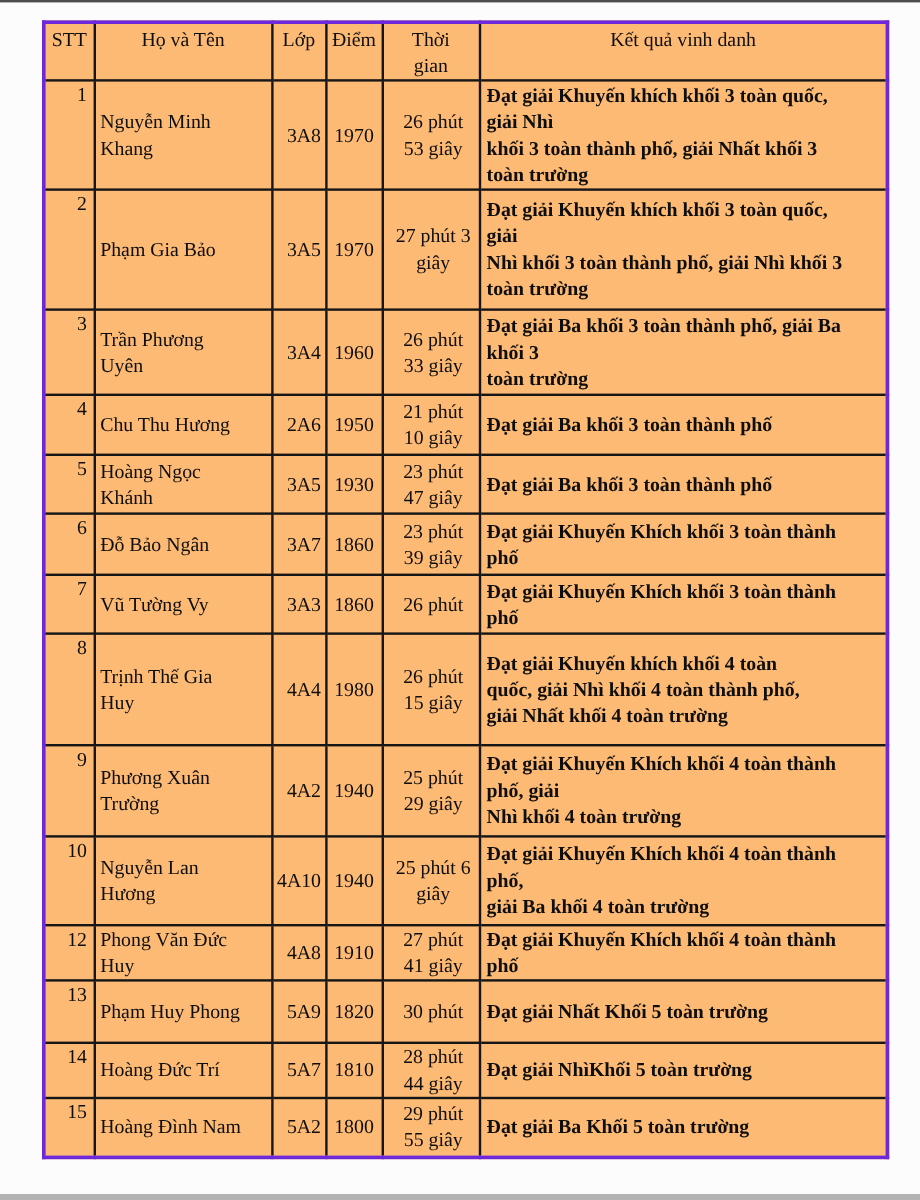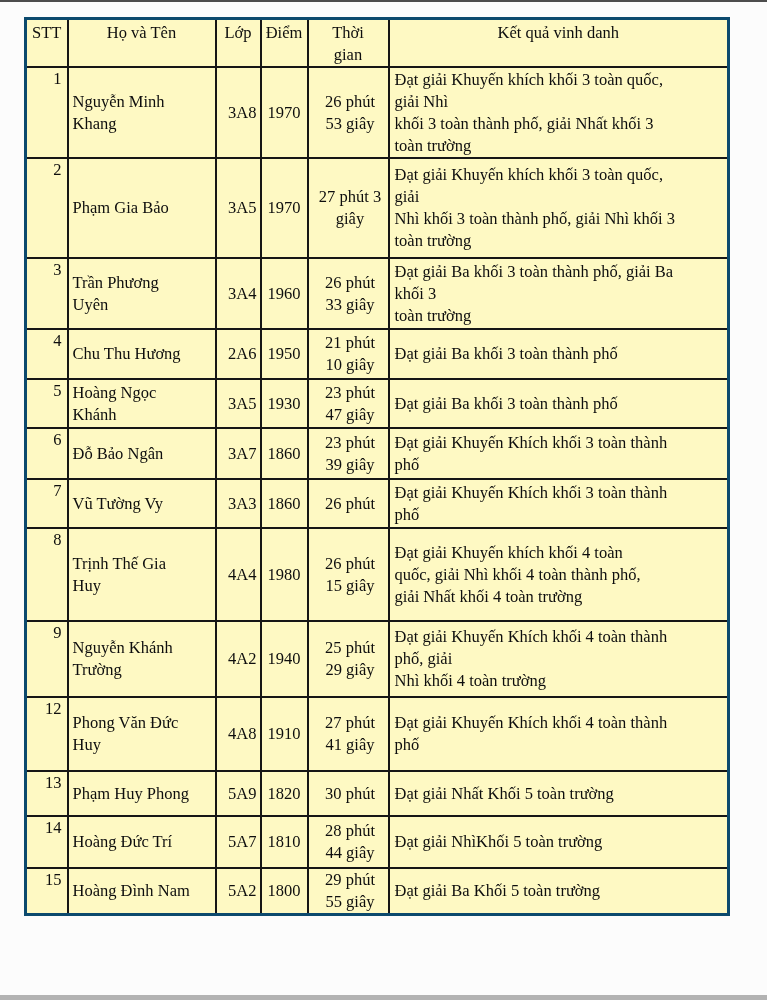--- a/index.html
+++ b/index.html
@@ -26,27 +26,27 @@
   .bottom-strip {
     position: absolute;
     top: 995px;
     left: 0;
     width: 767px;
     height: 5px;
     background: #b3b3b3;
   }
   table.results {
     position: absolute;
-    left: 24px;
+    left: 35px;
     top: 17px;
     width: 703px;
     border-collapse: collapse;
     table-layout: fixed;
-    border: 3px solid #0c4a6e;
-    background: #fef9c3;
+    border: 3px solid #6d28d9;
+    background: #fdba74;
   }
   th, td {
     border: 2px solid #161616;
     font-size: 16.5px;
     line-height: 22px;
     font-weight: normal;
     white-space: pre-line;
     overflow: hidden;
     padding: 0;
   }
@@ -62,21 +62,21 @@
   col.col-lop    { width: 45px; }
   col.col-diem   { width: 47px; }
   col.col-time   { width: 81px; }
   col.col-result { width: 340px; }
 
   td.col-stt    { vertical-align: top; text-align: right; padding-right: 5px; }
   td.col-name   { text-align: left; padding-left: 4px; }
   td.col-lop    { text-align: right; padding-right: 3px; margin-left: 20px; }
   td.col-diem   { text-align: center; }
   td.col-time   { text-align: center; padding-left: 4px; }
-  td.col-result { text-align: left; padding-left: 5px; padding-right: 2px; }
+  td.col-result { text-align: left; padding-left: 5px; padding-right: 2px; font-weight: bold; }
 
   thead tr { height: 47px; }
   tbody tr:nth-child(1)  { height: 91px; }
   tbody tr:nth-child(2)  { height: 100px; }
   tbody tr:nth-child(3)  { height: 71px; }
   tbody tr:nth-child(4)  { height: 50px; }
   tbody tr:nth-child(5)  { height: 49px; }
   tbody tr:nth-child(6)  { height: 51px; }
   tbody tr:nth-child(7)  { height: 49px; }
   tbody tr:nth-child(8)  { height: 93px; }
@@ -196,29 +196,41 @@
         <td class="col-lop">4A4</td>
         <td class="col-diem">1980</td>
         <td class="col-time">26 phút
 15 giây</td>
         <td class="col-result">Đạt giải Khuyến khích khối 4 toàn
 quốc, giải Nhì khối 4 toàn thành phố,
 giải Nhất khối 4 toàn trường</td>
       </tr>
       <tr>
         <td class="col-stt">9</td>
-        <td class="col-name">Nguyễn Khánh
+        <td class="col-name">Phương Xuân
 Trường</td>
         <td class="col-lop">4A2</td>
         <td class="col-diem">1940</td>
         <td class="col-time">25 phút
 29 giây</td>
         <td class="col-result">Đạt giải Khuyến Khích khối 4 toàn thành
 phố, giải
 Nhì khối 4 toàn trường</td>
+      </tr>
+      <tr>
+        <td class="col-stt">10</td>
+        <td class="col-name">Nguyễn Lan
+Hương</td>
+        <td class="col-lop">4A10</td>
+        <td class="col-diem">1940</td>
+        <td class="col-time">25 phút 6
+giây</td>
+        <td class="col-result">Đạt giải Khuyến Khích khối 4 toàn thành
+phố,
+giải Ba khối 4 toàn trường</td>
       </tr>
       <tr>
         <td class="col-stt">12</td>
         <td class="col-name">Phong Văn Đức
 Huy</td>
         <td class="col-lop">4A8</td>
         <td class="col-diem">1910</td>
         <td class="col-time">27 phút
 41 giây</td>
         <td class="col-result">Đạt giải Khuyến Khích khối 4 toàn thành

